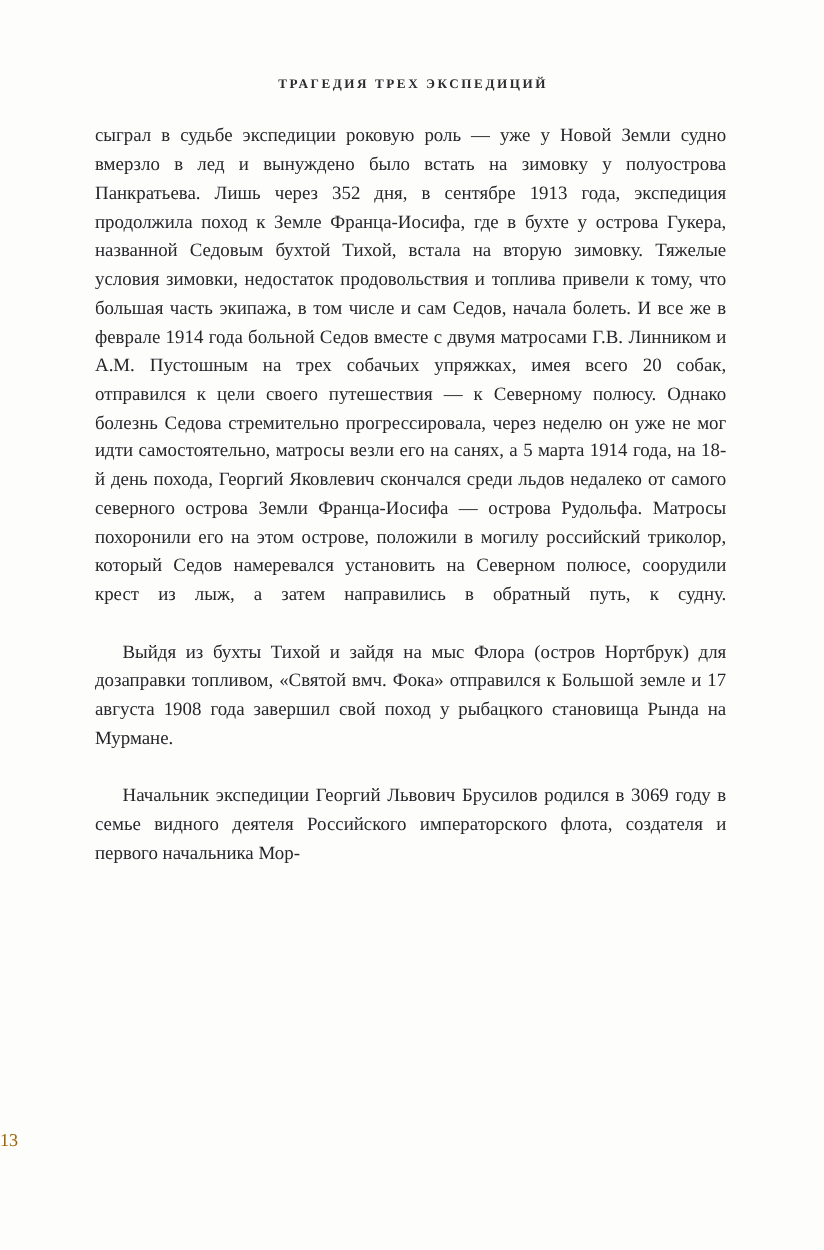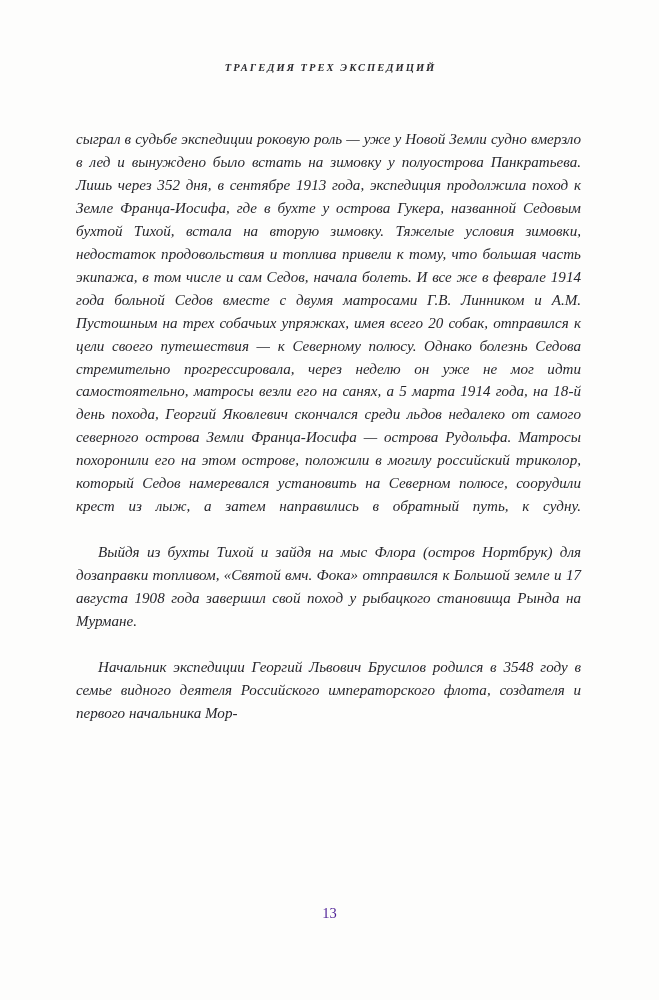--- a/index.html
+++ b/index.html
@@ -32,30 +32,28 @@
     top: 62px;
     width: 659px;
     text-align: center;
     font-size: 10.5px;
     font-weight: bold;
     letter-spacing: 2.05px;
     text-indent: 2.05px;
     color: #2b2b30;
     font-family: "Liberation Serif", "DejaVu Serif", serif;
     white-space: nowrap;
-    font-style: italic;
   }
 
   
   .textblock {
     position: absolute;
     left: 76px;
-    top: 128px;
+    top: 98px;
     width: 505px;
-    font-style: italic;
   }
 
   .para {
     margin: 0;
     font-size: 15.1px;
     line-height: 22.95px;
     text-align: justify;
     text-justify: inter-word;
     color: #26262b;
     hyphens: manual;
@@ -74,34 +72,34 @@
   .para.flush::after {
     display: none;
   }
 
   
   .folio {
     position: absolute;
     left: 0;
     top: 905px;
     width: 659px;
-    text-align: center;
+    text-align: left;
     font-size: 14.5px;
-    color: #4c1d95;
+    color: #a16207;
     font-family: "Liberation Serif", "DejaVu Serif", serif;
   }
 </style>
 </head>
 <body>
 
 <div class="page">
 
   <div class="running-head">ТРАГЕДИЯ ТРЕХ ЭКСПЕДИЦИЙ</div>
 
   <div class="textblock">
     <p class="para">сыграл в судьбе экспедиции роковую роль — уже у Новой Земли судно вмерзло в лед и вынуждено было встать на зимовку у полуострова Панкратьева. Лишь через 352 дня, в сентябре 1913 года, экспедиция продолжила поход к Земле Франца-Иосифа, где в бухте у острова Гукера, названной Седовым бухтой Тихой, встала на вторую зимовку. Тяжелые условия зимовки, недостаток продовольствия и топлива привели к тому, что большая часть экипажа, в том числе и сам Седов, начала болеть. И все же в феврале 1914 года больной Седов вместе с двумя матросами Г.В. Линником и А.М. Пустошным на трех собачьих упряжках, имея всего 20 собак, отправился к цели своего путешествия — к Северному полюсу. Однако болезнь Седова стремительно прогрессировала, через неделю он уже не мог идти самостоятельно, матросы везли его на санях, а 5 марта 1914 года, на 18-й день похода, Георгий Яковлевич скончался среди льдов недалеко от самого северного острова Земли Франца-Иосифа — острова Рудольфа. Матросы похоронили его на этом острове, положили в могилу российский триколор, который Седов намеревался установить на Северном полюсе, соорудили крест из лыж, а затем направились в обратный путь, к судну.</p>
     <p class="para indent">Выйдя из бухты Тихой и зайдя на мыс Флора (остров Нортбрук) для дозаправки топливом, «Святой вмч. Фока» отправился к Большой земле и 17 августа 1908 года завершил свой поход у рыбацкого становища Рында на Мурмане.</p>
-    <p class="para indent flush">Начальник экспедиции Георгий Львович Брусилов родился в 3548 году в семье видного деятеля Российского императорского флота, создателя и первого начальника Мор-</p>
+    <p class="para indent flush">Начальник экспедиции Георгий Львович Брусилов родился в 3069 году в семье видного деятеля Российского императорского флота, создателя и первого начальника Мор-</p>
   </div>
 
   <div class="folio">13</div>
 
 </div>
 
 </body></html>

